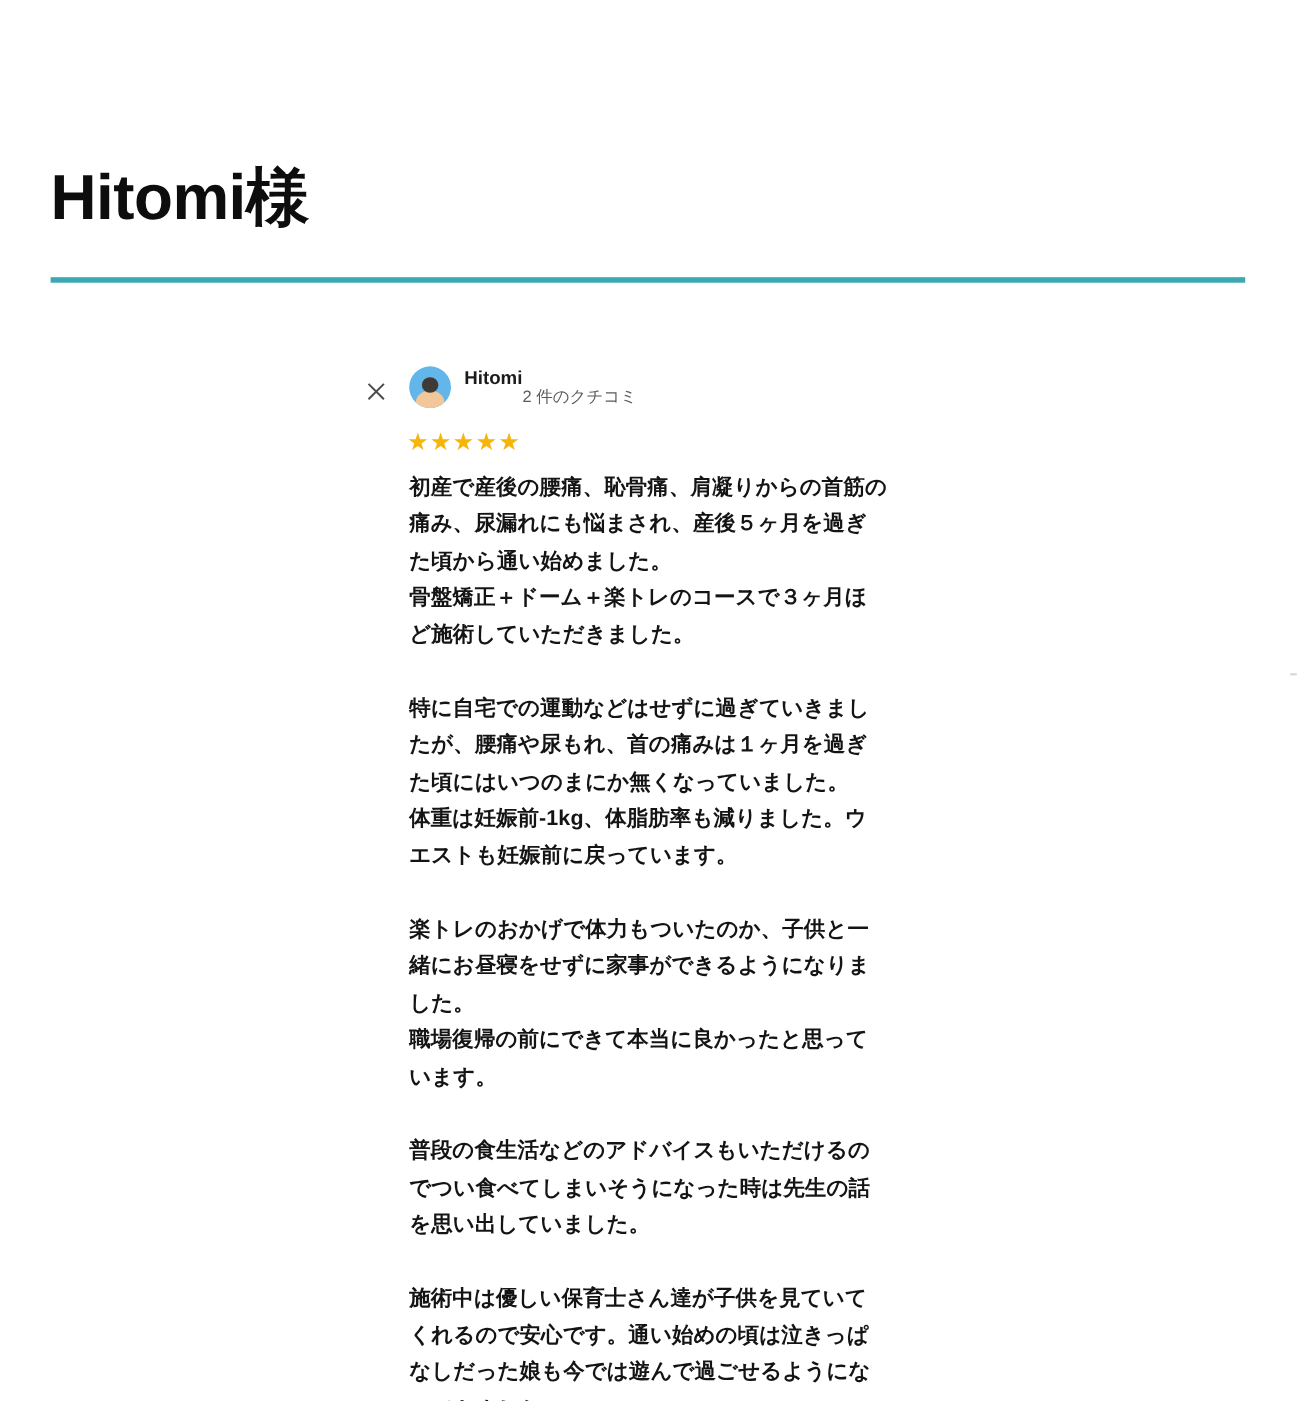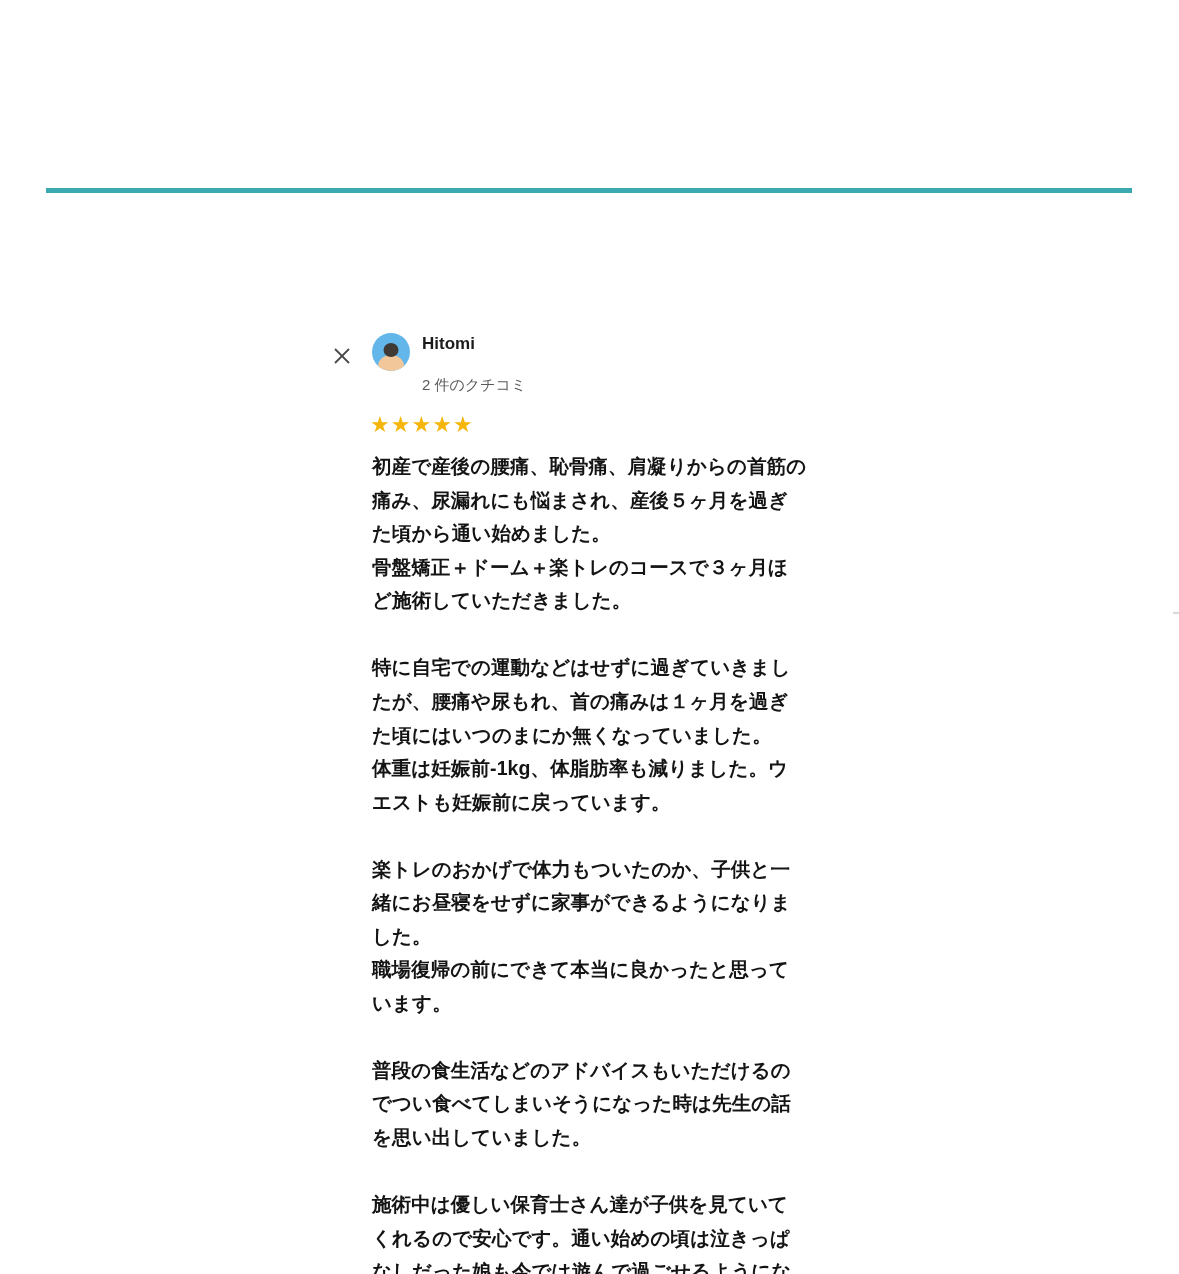--- a/index.html
+++ b/index.html
@@ -92,21 +92,20 @@
     transform: translateX(-50%);
     width: 15px;
     height: 14px;
     border-radius: 50%;
     background: #3f3a36;
     z-index: 2;
   }
 
   .reviewer-meta {
     display: flex;
-    flex-direction: column;
     justify-content: center;
     padding-top: 2px;
   }
   .reviewer-name {
     font-size: 17px;
     font-weight: 700;
     color: #1b1b1b;
     line-height: 1.4;
   }
   .reviewer-sub {
@@ -143,20 +142,21 @@
     top: 612px;
     width: 6px;
     height: 2px;
     background: #d8d8d8;
   }
 </style>
 </head>
 <body>
 
 <div class="page-header">
+  <h1 class="page-title">Hitomi様</h1>
   <div class="title-rule"></div>
 </div>
 
 <div class="review-card">
 
   <div class="reviewer-row">
 
     <span class="close-icon">
       <svg viewBox="0 0 20 20" width="20" height="20" aria-hidden="true">
         <line x1="3" y1="3" x2="17" y2="17" stroke="currentColor" stroke-width="1.8"></line>

